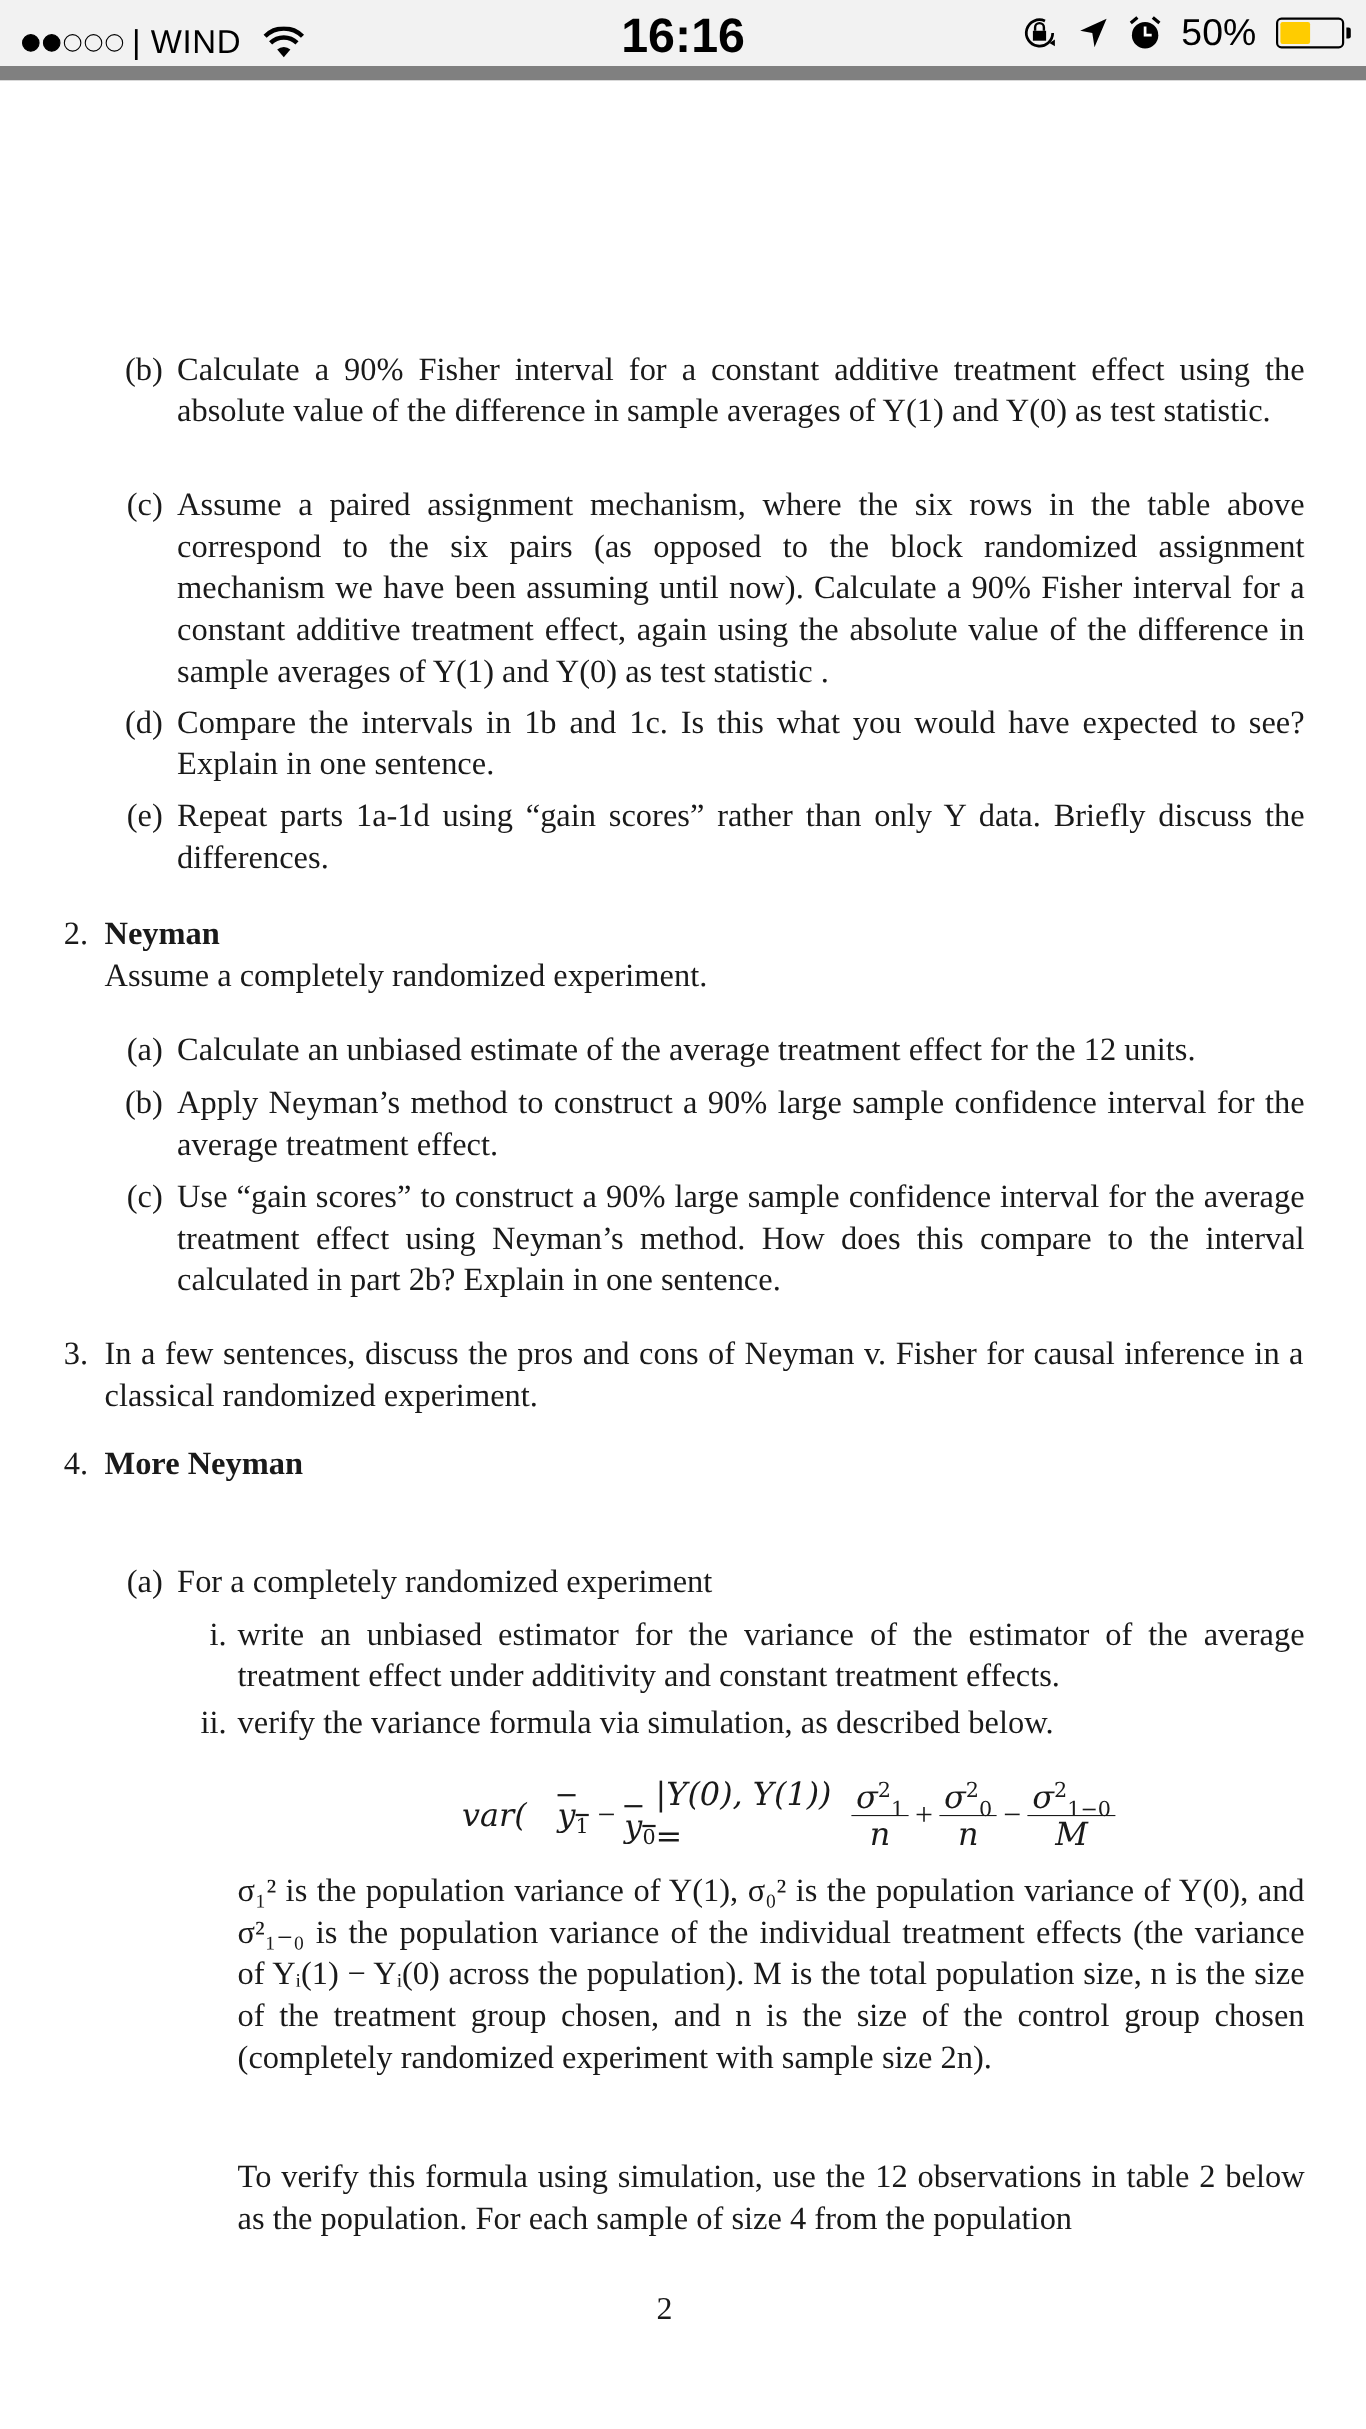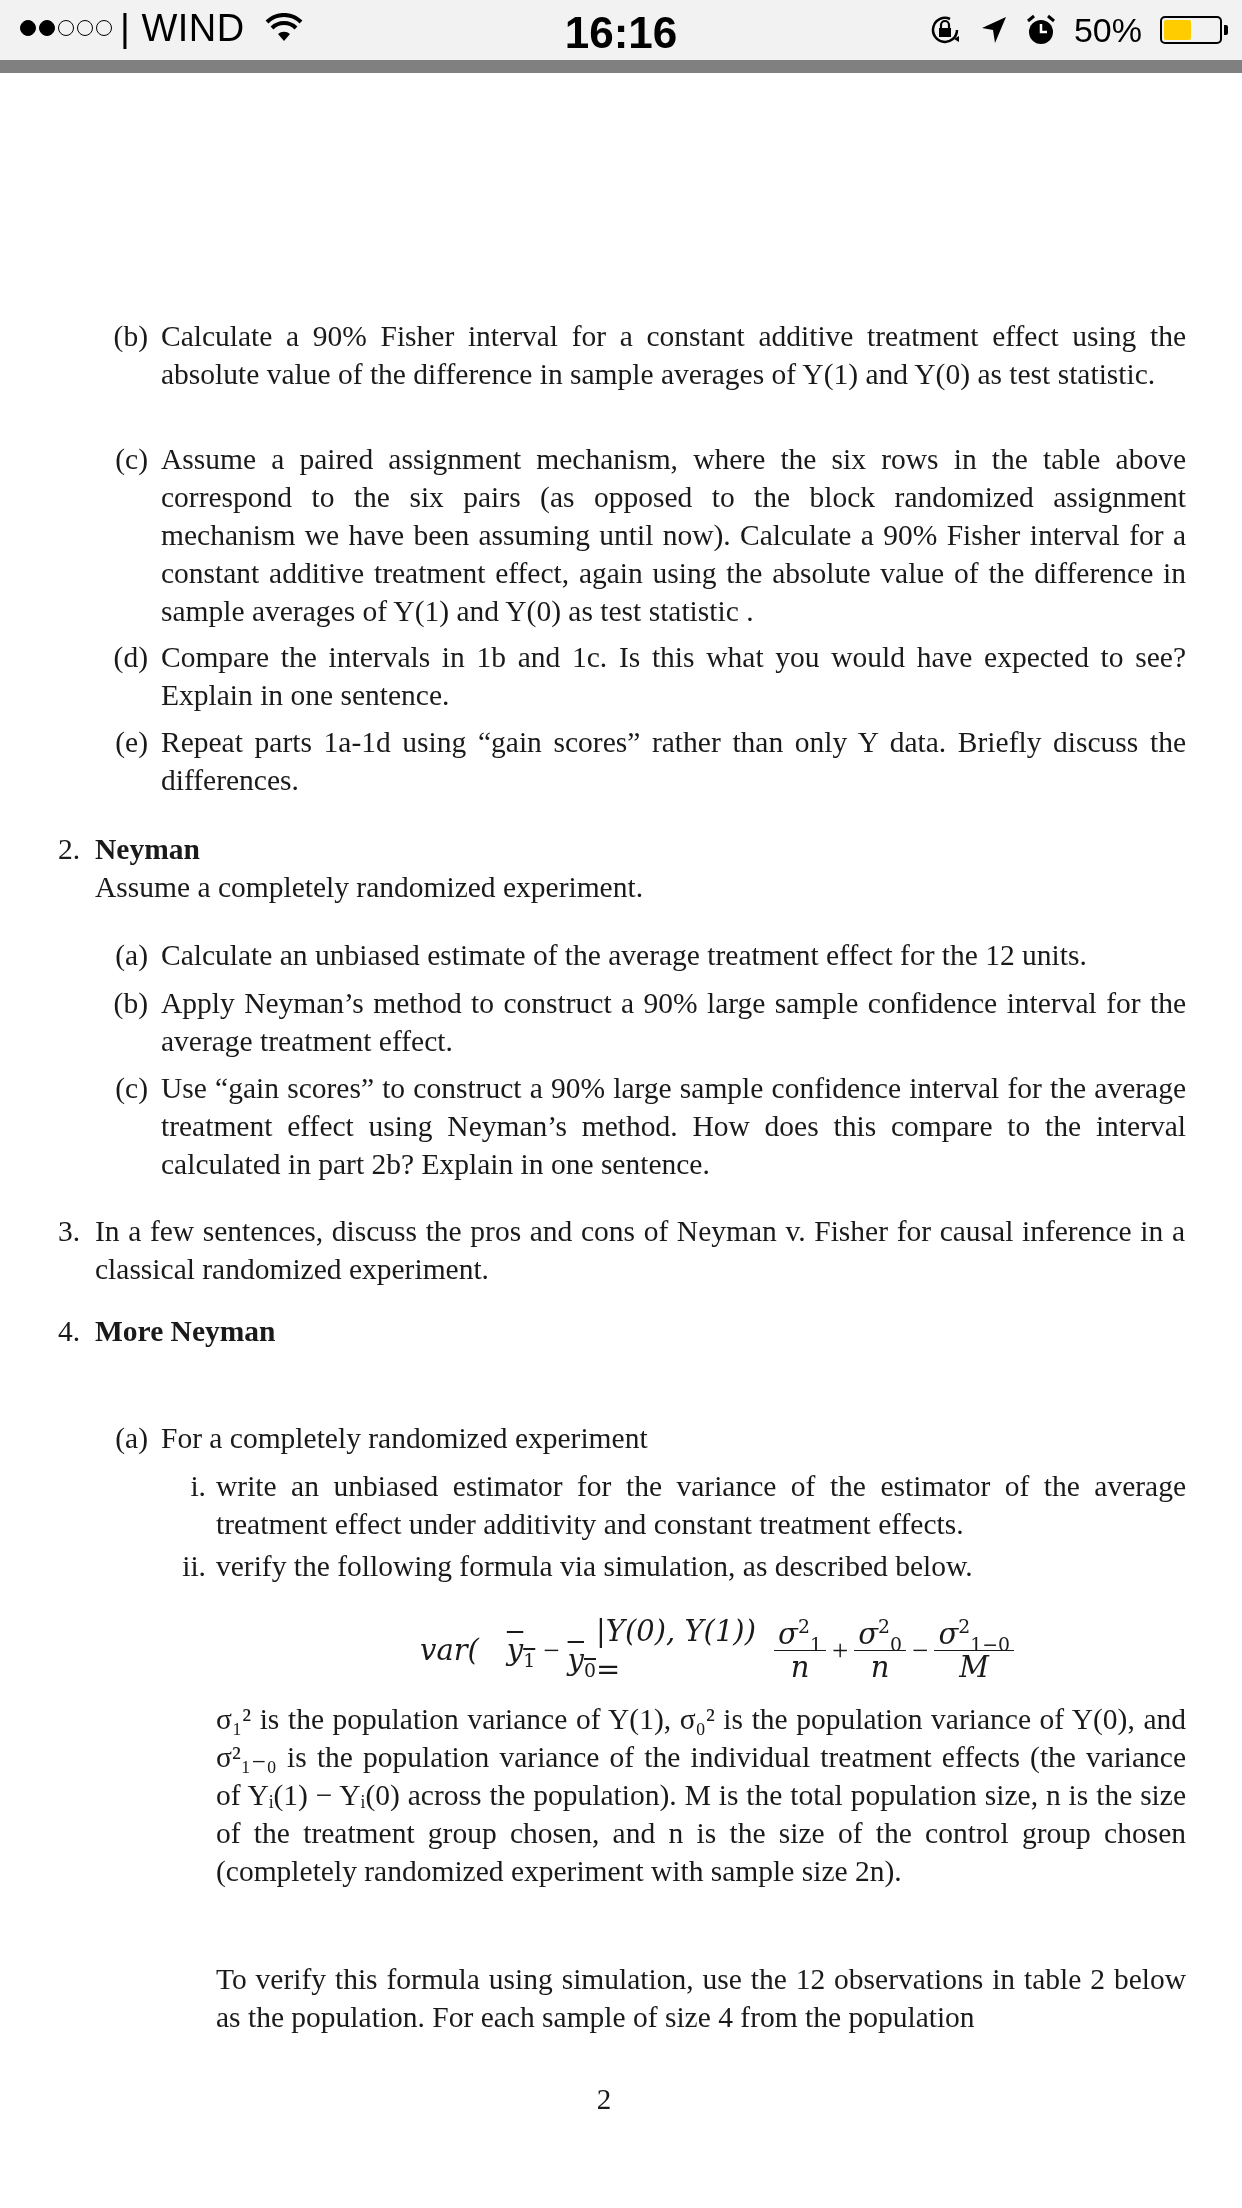--- a/index.html
+++ b/index.html
@@ -14,21 +14,21 @@
   .statusbar {
     position: absolute; left: 0; top: 0; width: 1242px; height: 60px;
     background: #f2f2f2;
     font-family: "Liberation Sans", "DejaVu Sans", sans-serif;
     color: #000;
   }
   .statusbar .shadow {
     position: absolute; left: 0; top: 60px; width: 1242px; height: 13px;
     background: #808080;
   }
-  .sb-left { position: absolute; left: 20px; top: 8px; height: 40px; display: flex; align-items: center; font-size: 38px; text-align: center; }
+  .sb-left { position: absolute; left: 20px; top: 19px; height: 40px; display: flex; align-items: center; font-size: 30px; text-align: center; }
   .dots { display: flex; align-items: center; gap: 3px; margin-right: 8px; }
   .dot { width: 16px; height: 16px; border-radius: 50%; border: 1.5px solid #000; box-sizing: border-box; }
   .dot.filled { background: #000; }
   .carrier { letter-spacing: 0.5px; }
   .wifi { margin-left: 20px; width: 38px; height: 30px; }
   .sb-time { position: absolute; left: 0; width: 1242px; top: 8px; text-align: center; font-size: 44px; font-weight: bold; }
   .sb-right { position: absolute; right: 14px; top: 10px; height: 40px; display: flex; align-items: center; gap: 18px; font-size: 34px; }
   .battery { display: flex; align-items: center; }
   .battery-body { width: 62px; height: 28px; border: 2px solid #000; border-radius: 5px; box-sizing: border-box; padding: 2px; }
   .battery-fill { height: 100%; background: #ffcc00; border-radius: 2px; }
@@ -129,21 +129,21 @@
   <span class="label" style="left:40px;width:40px;top:1312px;">4.</span>
   <span class="p bold" style="left:95px;top:1312px;">More Neyman</span>
 
   <span class="label" style="left:60px;width:88px;top:1419px;">(a)</span>
   <div class="p" style="left:161px;width:1025px;top:1419px;">For a completely randomized experiment</div>
 
   <span class="label" style="left:150px;width:56px;top:1467px;">i.</span>
   <div class="p" style="left:216px;width:970px;top:1467px;">write an unbiased estimator for the variance of the estimator of the average treatment effect under additivity and constant treatment effects.</div>
 
   <span class="label" style="left:150px;width:56px;top:1547px;">ii.</span>
-  <div class="p" style="left:216px;width:970px;top:1547px;">verify the following formula via simulation, as described below.</div>
+  <div class="p" style="left:216px;width:970px;top:1547px;">verify the variance formula via simulation, as described below.</div>
 
   <div class="formula">
     <span class="math">var(</span>
     <span class="math" style="text-decoration: overline; margin-left: 28px;"><span>y</span><sub style="font-style:normal">1</sub></span>
     <span style="margin:0 8px">−</span>
     <span class="math" style="text-decoration: overline; margin-top: 20px;"><span>y</span><sub style="font-style:normal">0</sub></span>
     <span class="math" style="margin-right:6px">|Y(0), Y(1)) =</span>
     <span class="frac">
       <span class="num math"><span>σ</span><sup style="font-style:normal">2</sup><sub style="font-style:normal">1</sub></span>
       <span class="den math">n</span>

